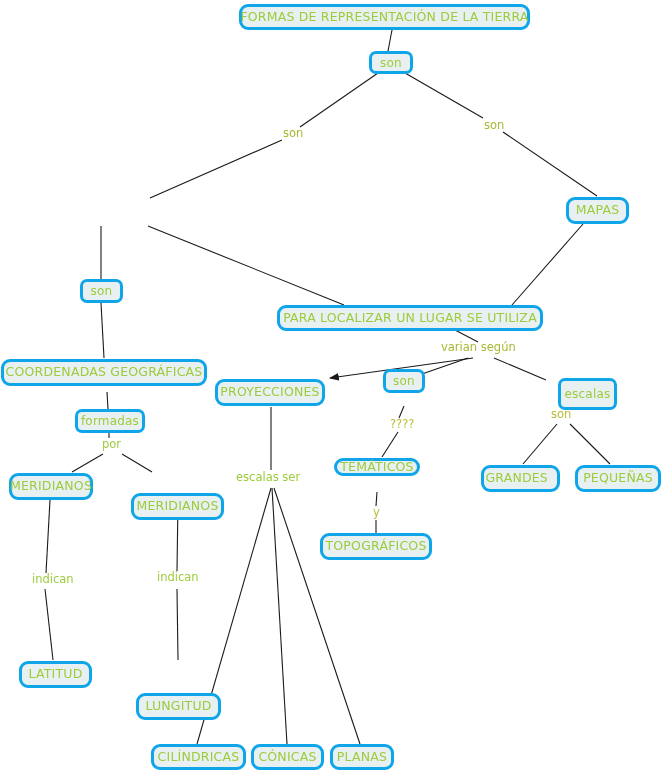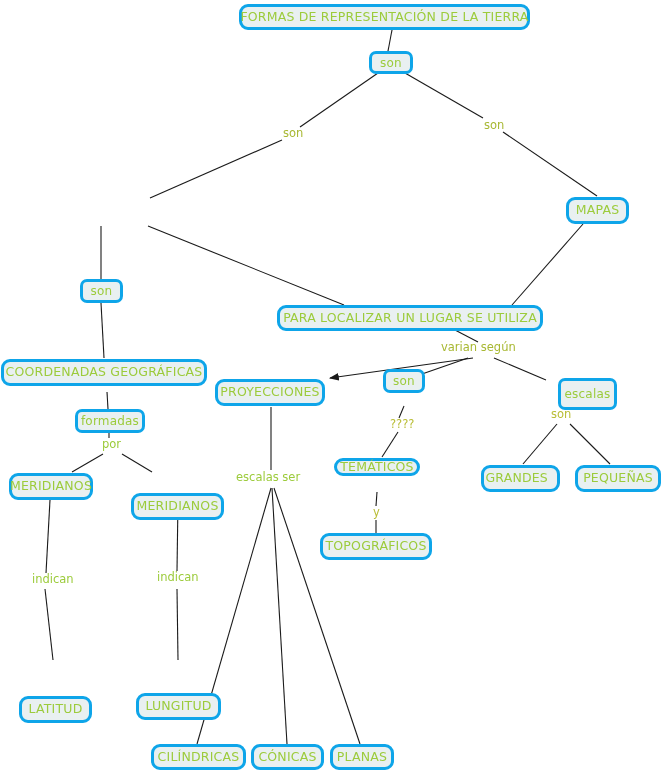--- a/index.html
+++ b/index.html
@@ -189,21 +189,21 @@
   </div>
 
   <div class="node" style="left:481px; top:465px; width:79px; height:27px;justify-content:flex-end;">
     <span>GRANDES</span>
   </div>
 
   <div class="node" style="left:575px; top:465px; width:86px; height:27px;">
     <span>PEQUEÑAS</span>
   </div>
 
-  <div class="node" style="left:19px; top:661px; width:73px; height:27px;margin-top:35px;">
+  <div class="node" style="left:19px; top:661px; width:73px; height:27px;">
     <span>LATITUD</span>
   </div>
 
   <div class="node" style="left:136px; top:656px; width:85px; height:27px;margin-top:37px;">
     <span>LUNGITUD</span>
   </div>
 
   <div class="node" style="left:151px; top:744px; width:95px; height:26px;">
     <span>CILÍNDRICAS</span>
   </div>

